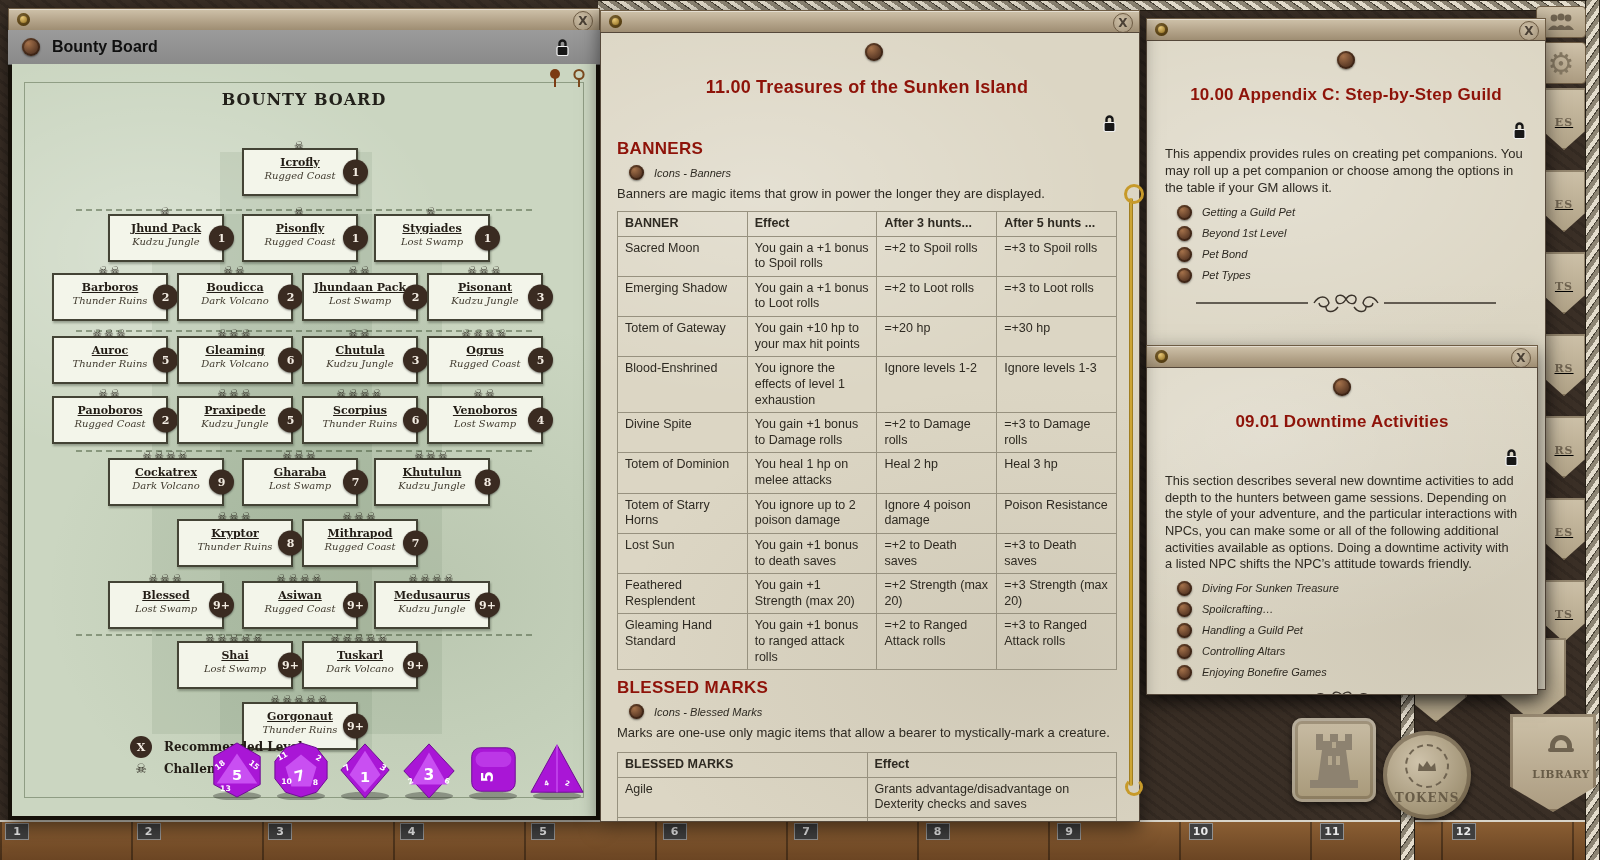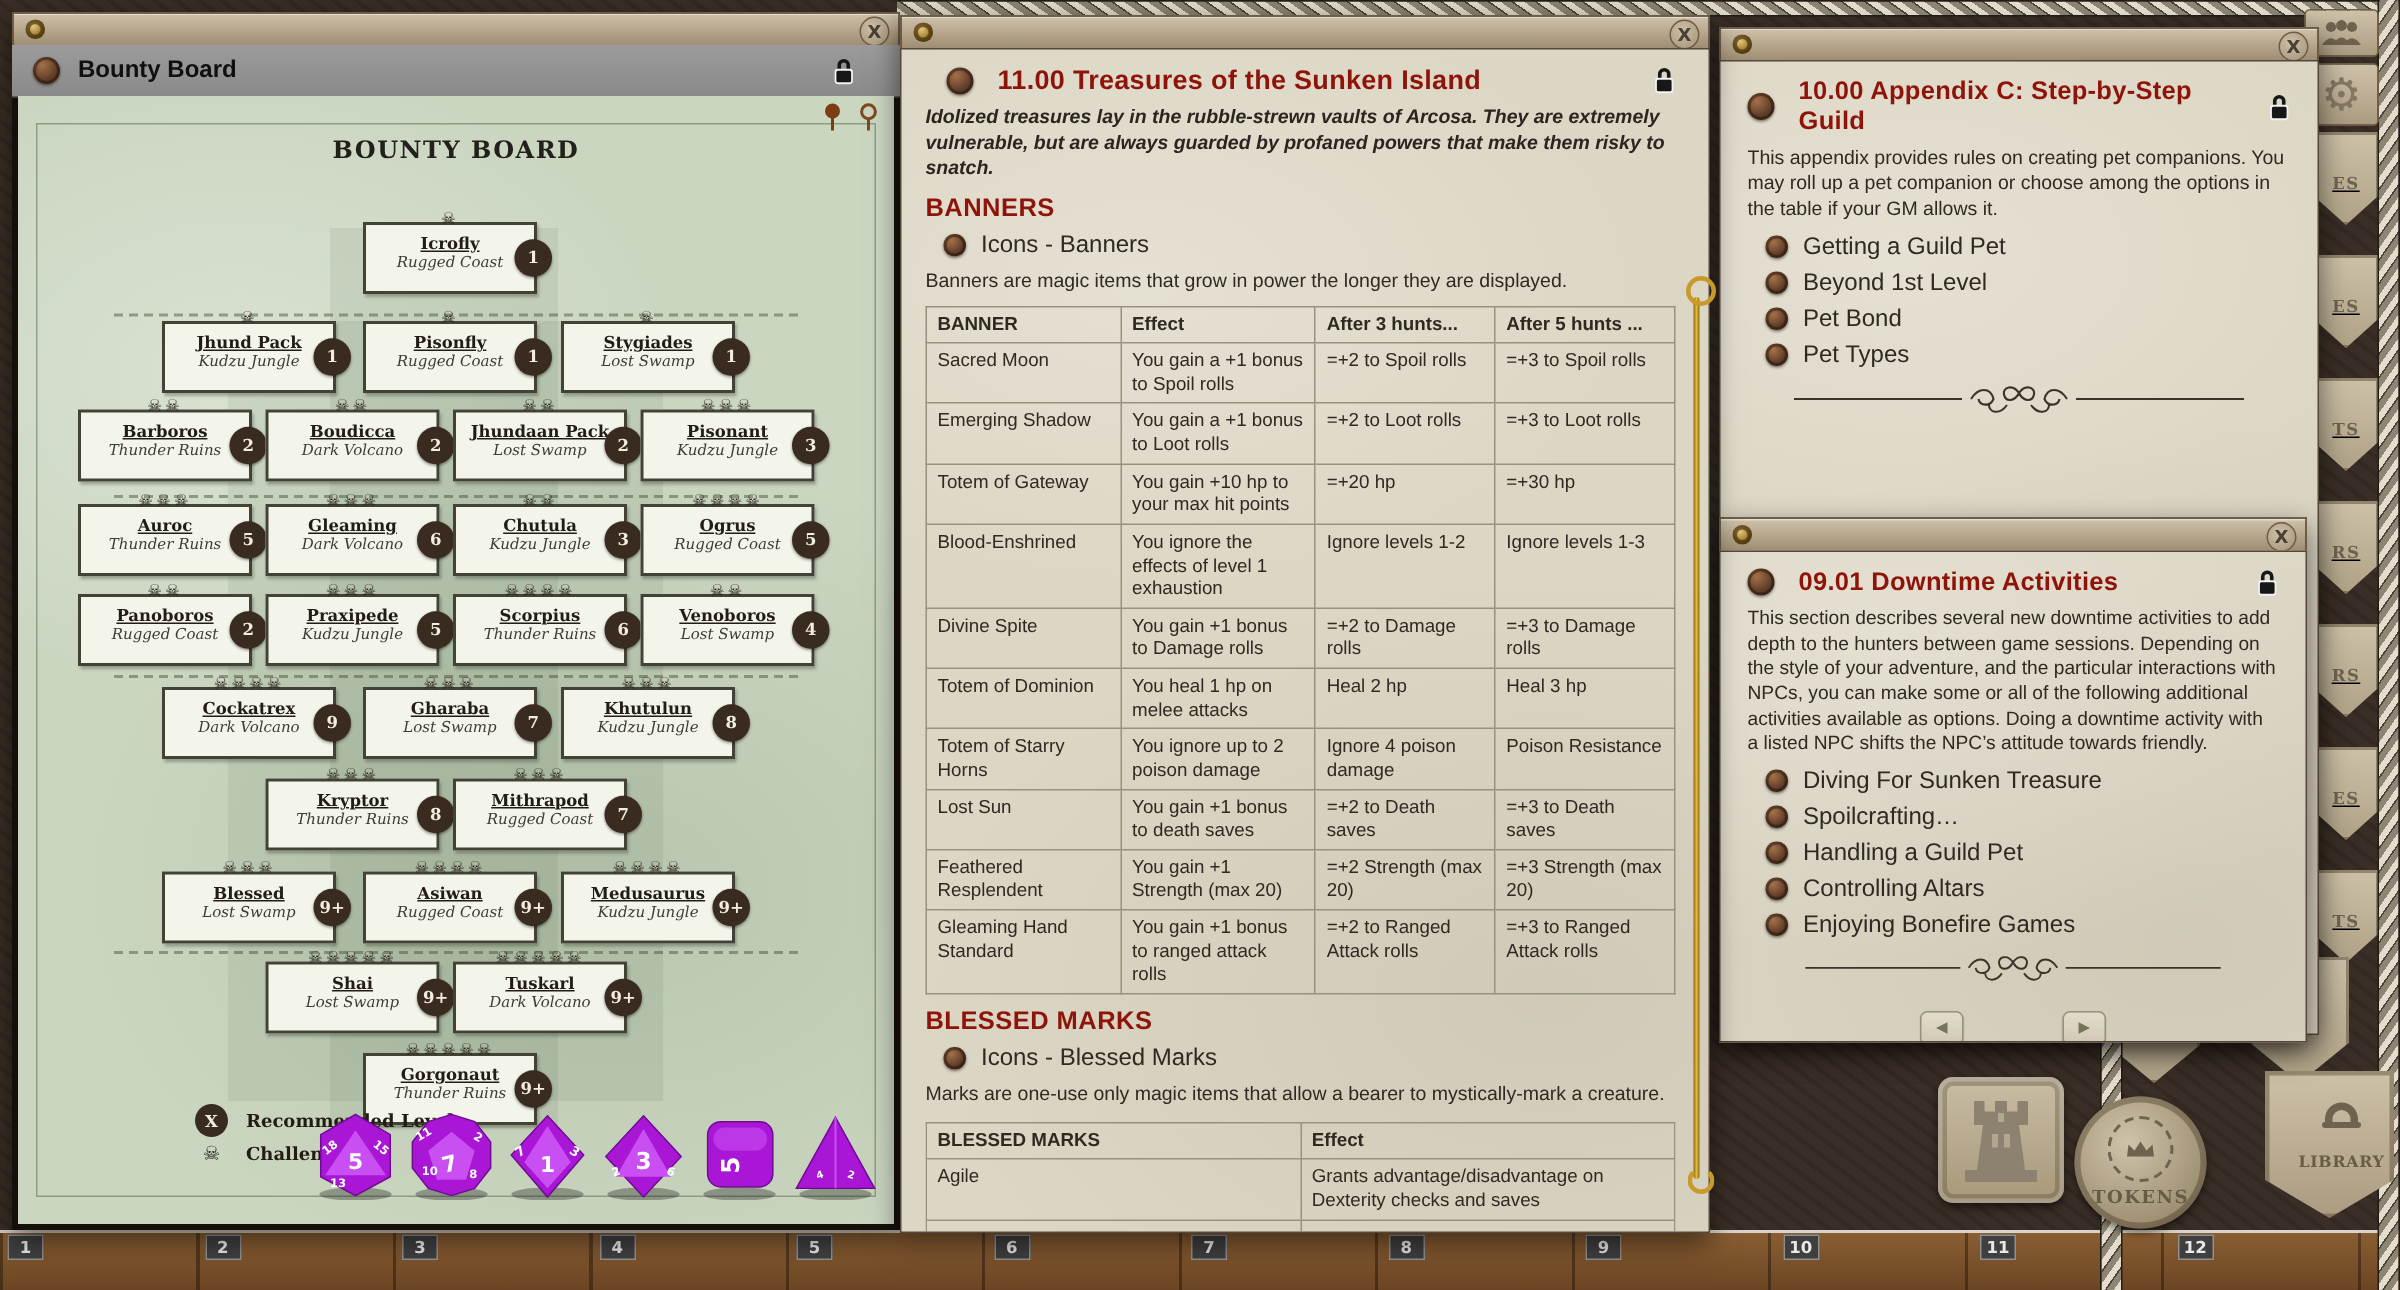--- a/index.html
+++ b/index.html
@@ -32,21 +32,21 @@
            radial-gradient(600px 400px at 80% 80%, rgba(120,110,90,.12), transparent 70%),
            #dcd6c4;
          border:1px solid #55483a;}
   .win-title{color:#8e1309;font-weight:bold;font-size:18px;letter-spacing:.2px;}
   .locksvg{position:absolute;}
   .navbtn{width:27px;height:21px;border-radius:5px;border:1px solid #97907c;
           background:linear-gradient(#e2dcca,#cfc8b3);color:#76755c;
           font:10px "DejaVu Sans",sans-serif;display:flex;align-items:center;justify-content:center;
           cursor:pointer;box-shadow:0 1px 1px rgba(0,0,0,.25);}
   .linkrow{display:flex;align-items:center;gap:10px;margin:6px 0 6px 12px;cursor:pointer;}
-  .linkrow .lbl{font-size:16px;color:#2e2a22;}
+  .linkrow .lbl{font-size:11px;color:#2e2a22;font-style:italic;}
   .flourish{display:block;margin:10px auto 0 auto;}
 
   
   #w-bounty{left:8px;top:8px;width:592px;height:812px;z-index:30;background:#151009;}
   #w-bounty .graybar{position:absolute;top:22px;left:0;right:0;height:34px;
       background:linear-gradient(#9b9b9b,#8a8a8a);border-bottom:1px solid #5c5c5c;
       display:flex;align-items:center;}
   #w-bounty .graybar .wt{font-weight:bold;font-size:16px;color:#101010;margin-left:12px;}
   #board-wrap{position:absolute;top:56px;left:4px;right:4px;bottom:4px;
       background:
@@ -74,21 +74,21 @@
   .legend-skull{font-size:13px;color:#221c15;width:22px;text-align:center;}
   .legend-lbl{font:bold 12px "DejaVu Serif",serif;color:#221c15;}
   #dice-row{position:absolute;left:196px;top:676px;display:flex;gap:6px;z-index:5;}
   .die{cursor:pointer;}
   #pinloupe{position:absolute;top:60px;right:14px;display:flex;gap:10px;z-index:6;}
 
   
   #w-treasures{left:600px;top:10px;width:540px;height:812px;z-index:40;background:#151009;}
   #w-treasures .content{position:absolute;top:22px;left:0;right:0;bottom:0;padding:8px 22px 6px 16px;
       box-sizing:border-box;overflow:hidden;}
-  .t-titlerow{display:flex;align-items:center;gap:16px;margin:2px 0 6px 0;}
+  .t-titlerow{display:flex;align-items:center;gap:16px;margin:2px 0 6px 0;flex-direction:column;}
   .t-intro{font-style:italic;font-weight:bold;font-size:13px;color:#2a261f;line-height:1.3;margin:2px 0 8px 0;}
   .sec-head{color:#8e1309;font-weight:bold;font-size:17px;margin:6px 0 4px 0;letter-spacing:.3px;}
   .body-p{font-size:13px;color:#2e2a22;margin:4px 0 8px 0;line-height:1.3;}
   table.fg{border-collapse:collapse;width:100%;margin:2px 0 8px 0;}
   table.fg th, table.fg td{border:1px solid #97917f;font-size:12.5px;color:#2e2a22;
       padding:4px 7px;text-align:left;vertical-align:top;line-height:1.25;}
   table.fg th{font-weight:bold;}
   #blessed-clip{max-height:96px;overflow:hidden;}
   .navrow{display:flex;justify-content:center;gap:66px;margin-top:6px;}
   #t-rod{position:absolute;right:7px;top:188px;bottom:36px;width:4px;
@@ -496,21 +496,20 @@
     </div>
     <div class="paper content">
       <div class="t-titlerow">
         <span class="knob" style="width:18px;height:18px;margin-left:14px;flex:0 0 auto;"></span>
         <span class="win-title">11.00 Treasures of the Sunken Island</span>
         <svg width="15" height="19" viewBox="0 0 15 19" style="margin-left:auto;flex:0 0 auto;">
           <path d="M4.5 9 V5.5 a3 3 0 0 1 6 0 V9" fill="none" stroke="#171717" stroke-width="2.4"></path>
           <rect x="2" y="8.5" width="11" height="9" rx="1.6" fill="#171717" stroke="#f2f2f2" stroke-width="1.2"></rect>
         </svg>
       </div>
-      <div class="t-intro">Idolized treasures lay in the rubble-strewn vaults of Arcosa. They are extremely vulnerable, but are always guarded by profaned powers that make them risky to snatch.</div>
 
       <div class="sec-head">BANNERS</div>
       <div class="linkrow">
         <span class="knob" style="width:15px;height:15px;"></span>
         <span class="lbl">Icons - Banners</span>
       </div>
       <div class="body-p">Banners are magic items that grow in power the longer they are displayed.</div>
       <table class="fg" id="banner-table">
           <thead>
             <tr>

